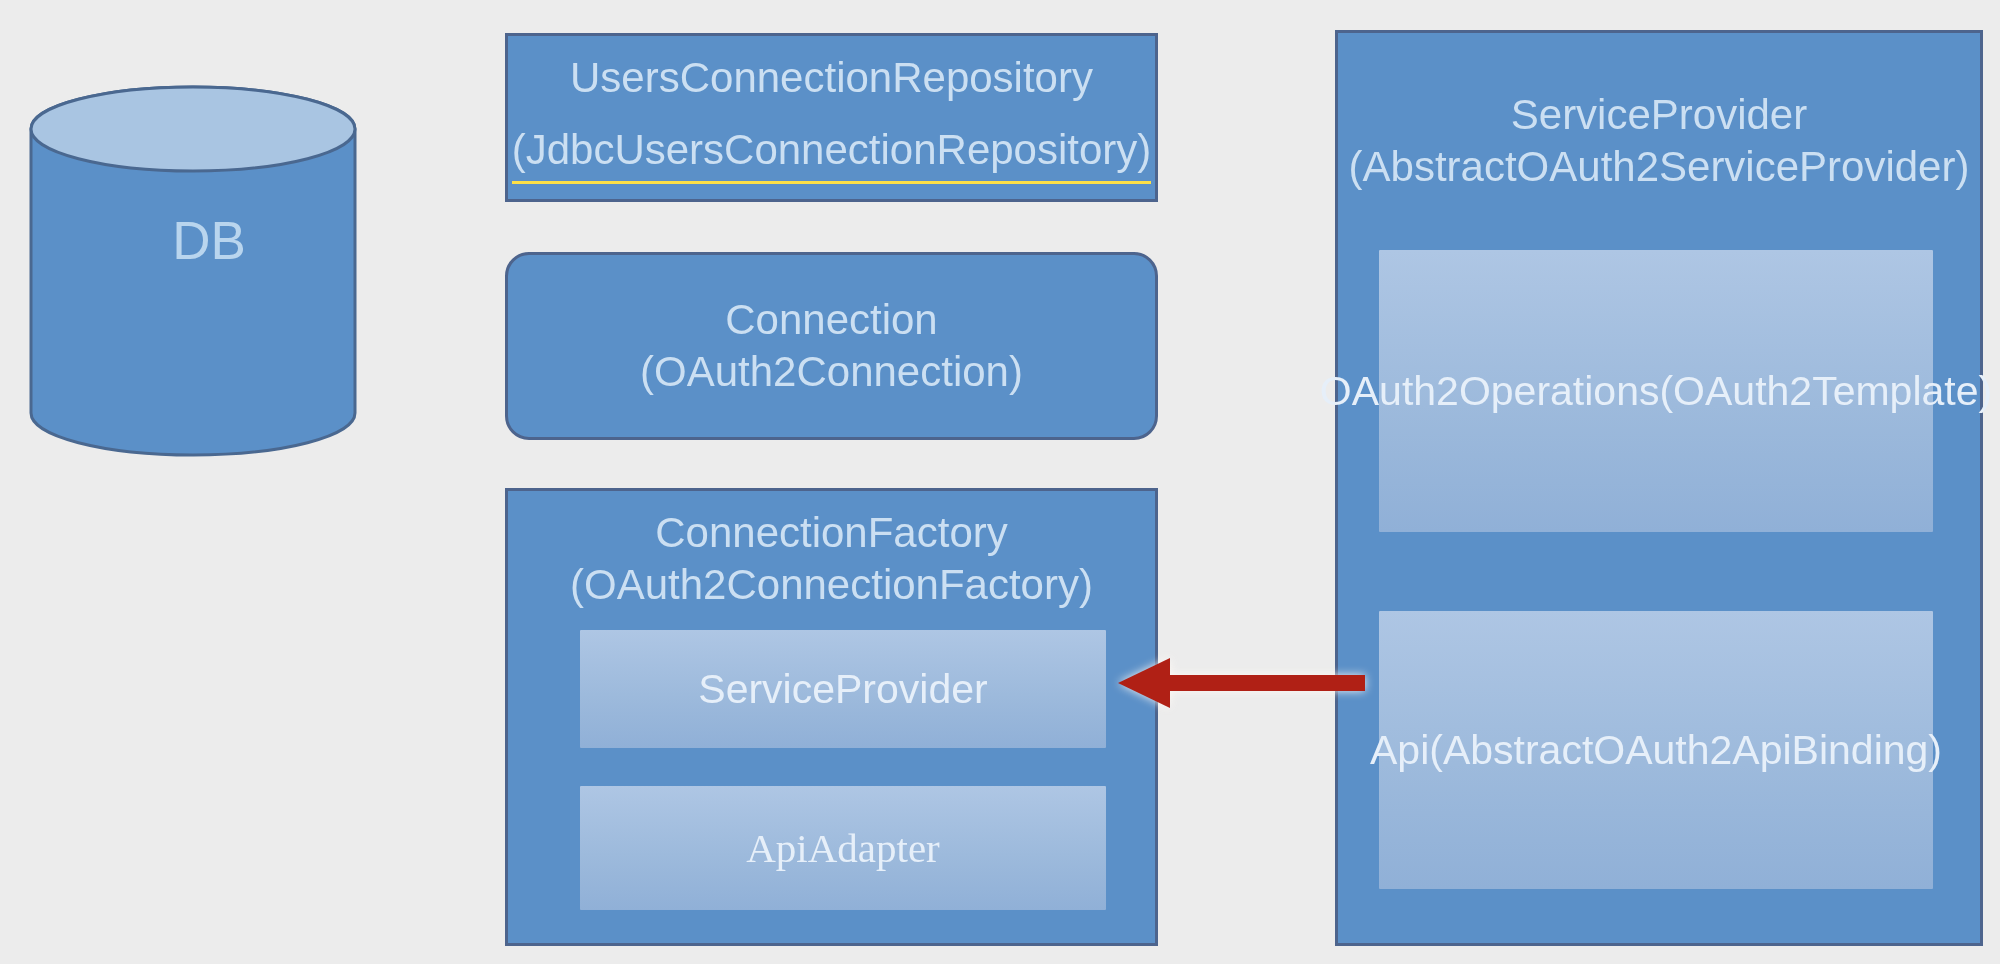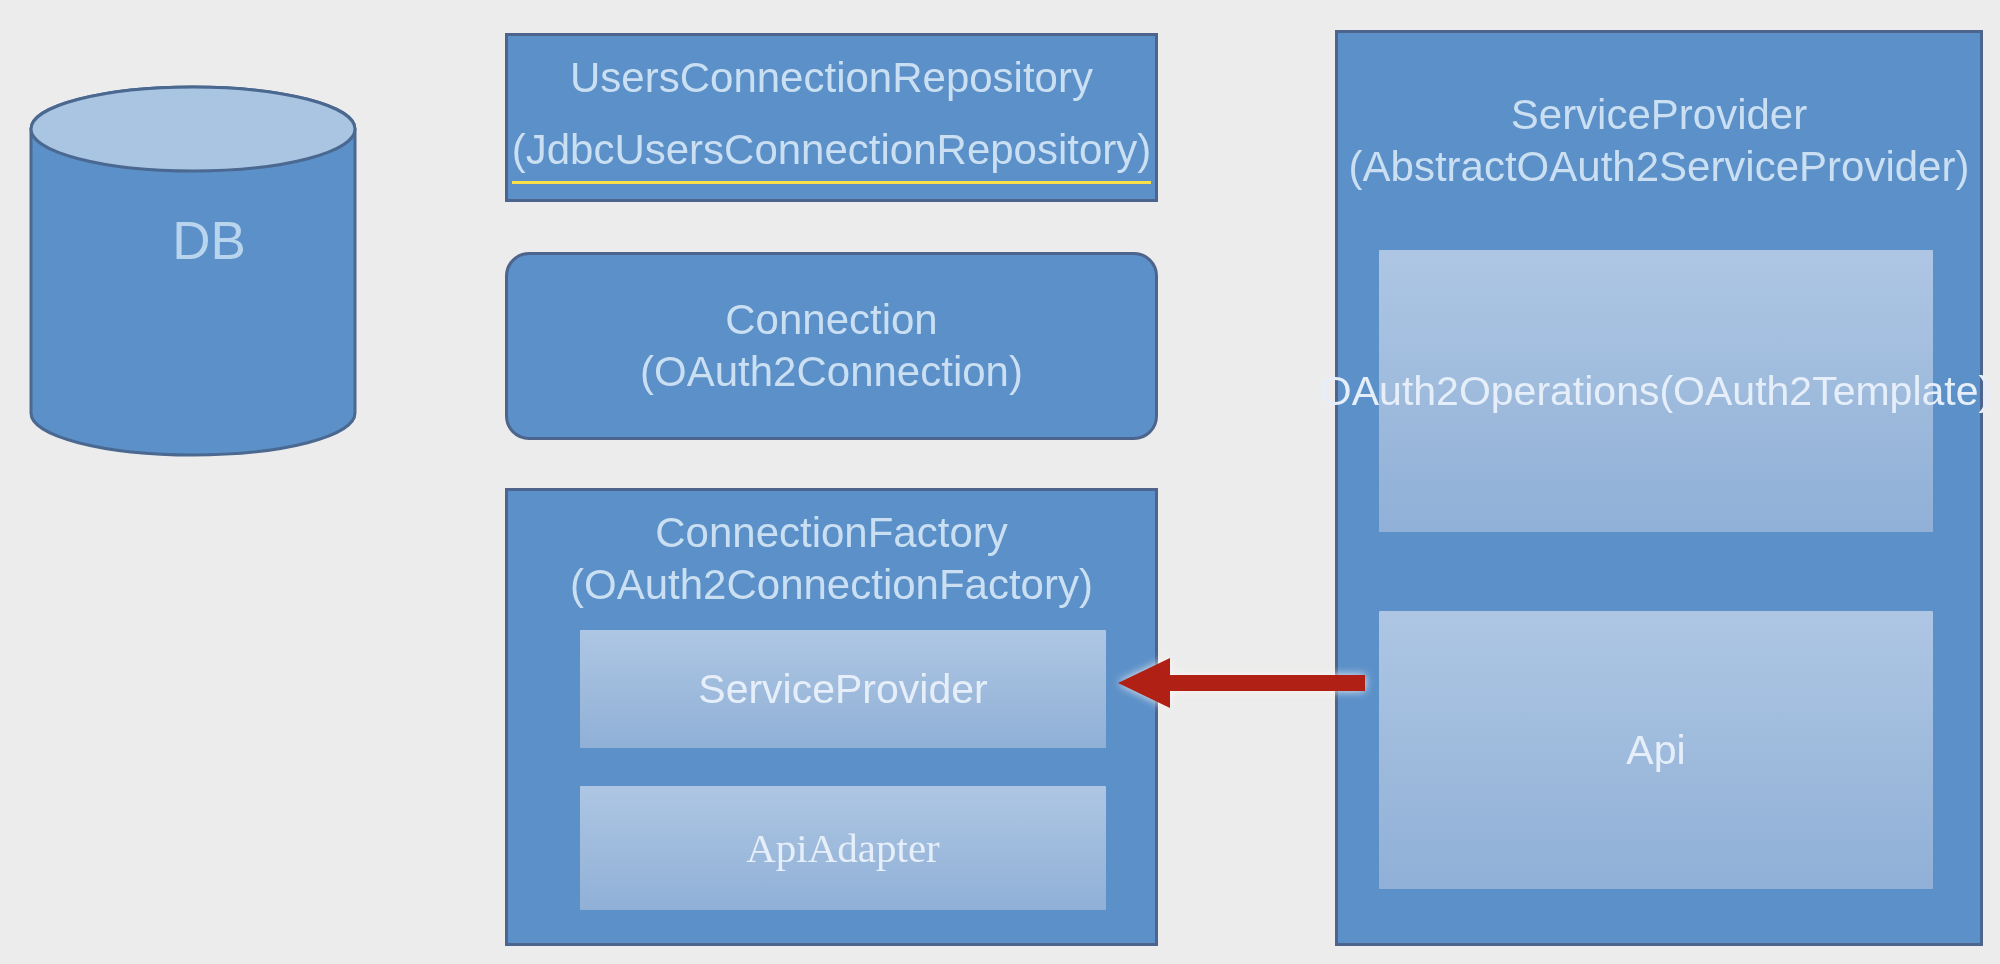--- a/index.html
+++ b/index.html
@@ -112,20 +112,21 @@
     <span class="line">ServiceProvider</span>
     <span class="line">(AbstractOAuth2ServiceProvider)</span>
   </div>
 
   <div class="inner" style="left:1379px; top:250px; width:554px; height:282px;">
     <span class="line">OAuth2Operations</span>
     <span class="line">(OAuth2Template)</span>
   </div>
   <div class="inner" style="left:1379px; top:611px; width:554px; height:278px;">
     <span class="line">Api</span>
+    <span class="line">(AbstractOAuth2ApiBinding)</span>
   </div>
 
   <svg class="arrow-svg" style="left:1108px; top:645px;" width="270" height="76" viewBox="0 0 270 76">
     <rect x="52" y="30" width="205" height="16" fill="#b02015"></rect>
     <polygon points="10,38 62,13 62,63" fill="#b02015"></polygon>
   </svg>
 
 </div>
 
 </body></html>

